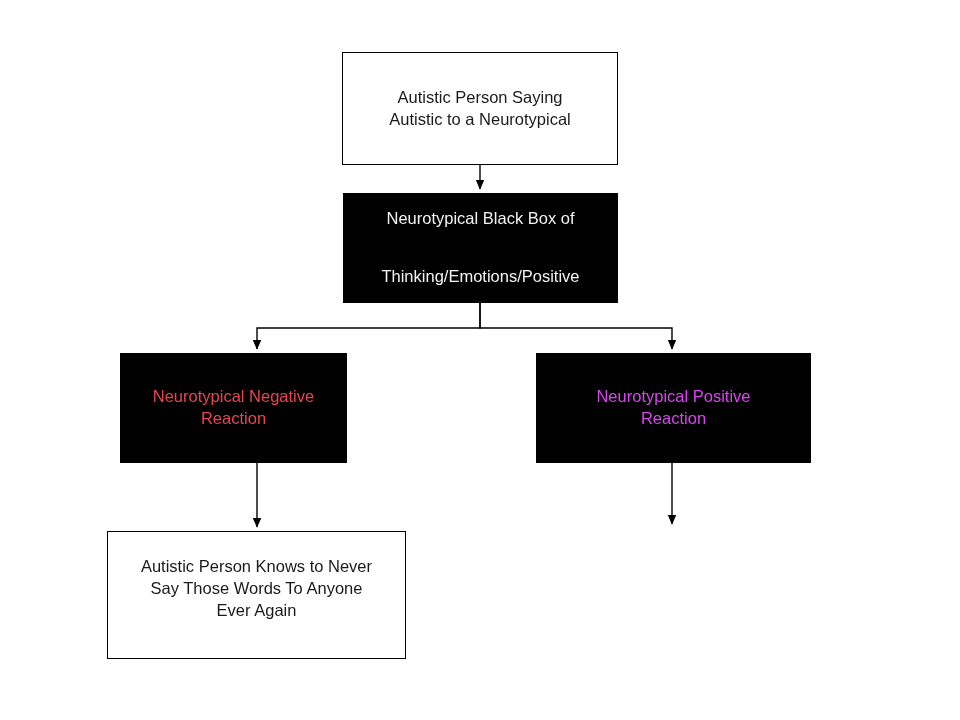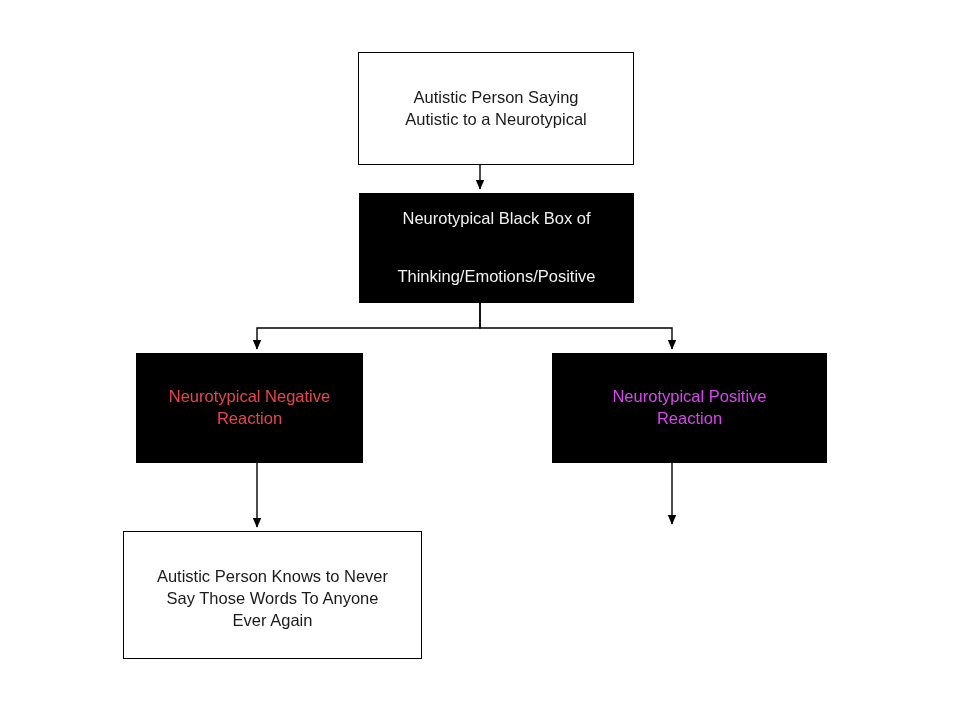--- a/index.html
+++ b/index.html
@@ -28,21 +28,20 @@
   }
   .node {
     position: absolute;
     box-sizing: border-box;
     display: flex;
     flex-direction: column;
     align-items: center;
     justify-content: center;
     text-align: center;
     line-height: 1.32;
-    margin-left: 16px;
   }
   .node .line {
     display: block;
     white-space: pre;
   }
   .node .spacer {
     display: block;
     height: 1.32em;
   }
 
@@ -97,21 +96,21 @@
   #node-negative-outcome {
     left: 107px;
     top: 531px;
     width: 299px;
     height: 128px;
     background: #ffffff;
     border: 1px solid #000000;
     color: #1a1a1a;
     font-size: 16.5px;
     justify-content: flex-start;
-    padding-top: 34px;
+    padding-top: 24px;
   }
 
   
   #node-positive-outcome {
     left: 525px;
     top: 528px;
     width: 296px;
     height: 132px;
     background: #ffffff;
     border: 1px solid #000000;

